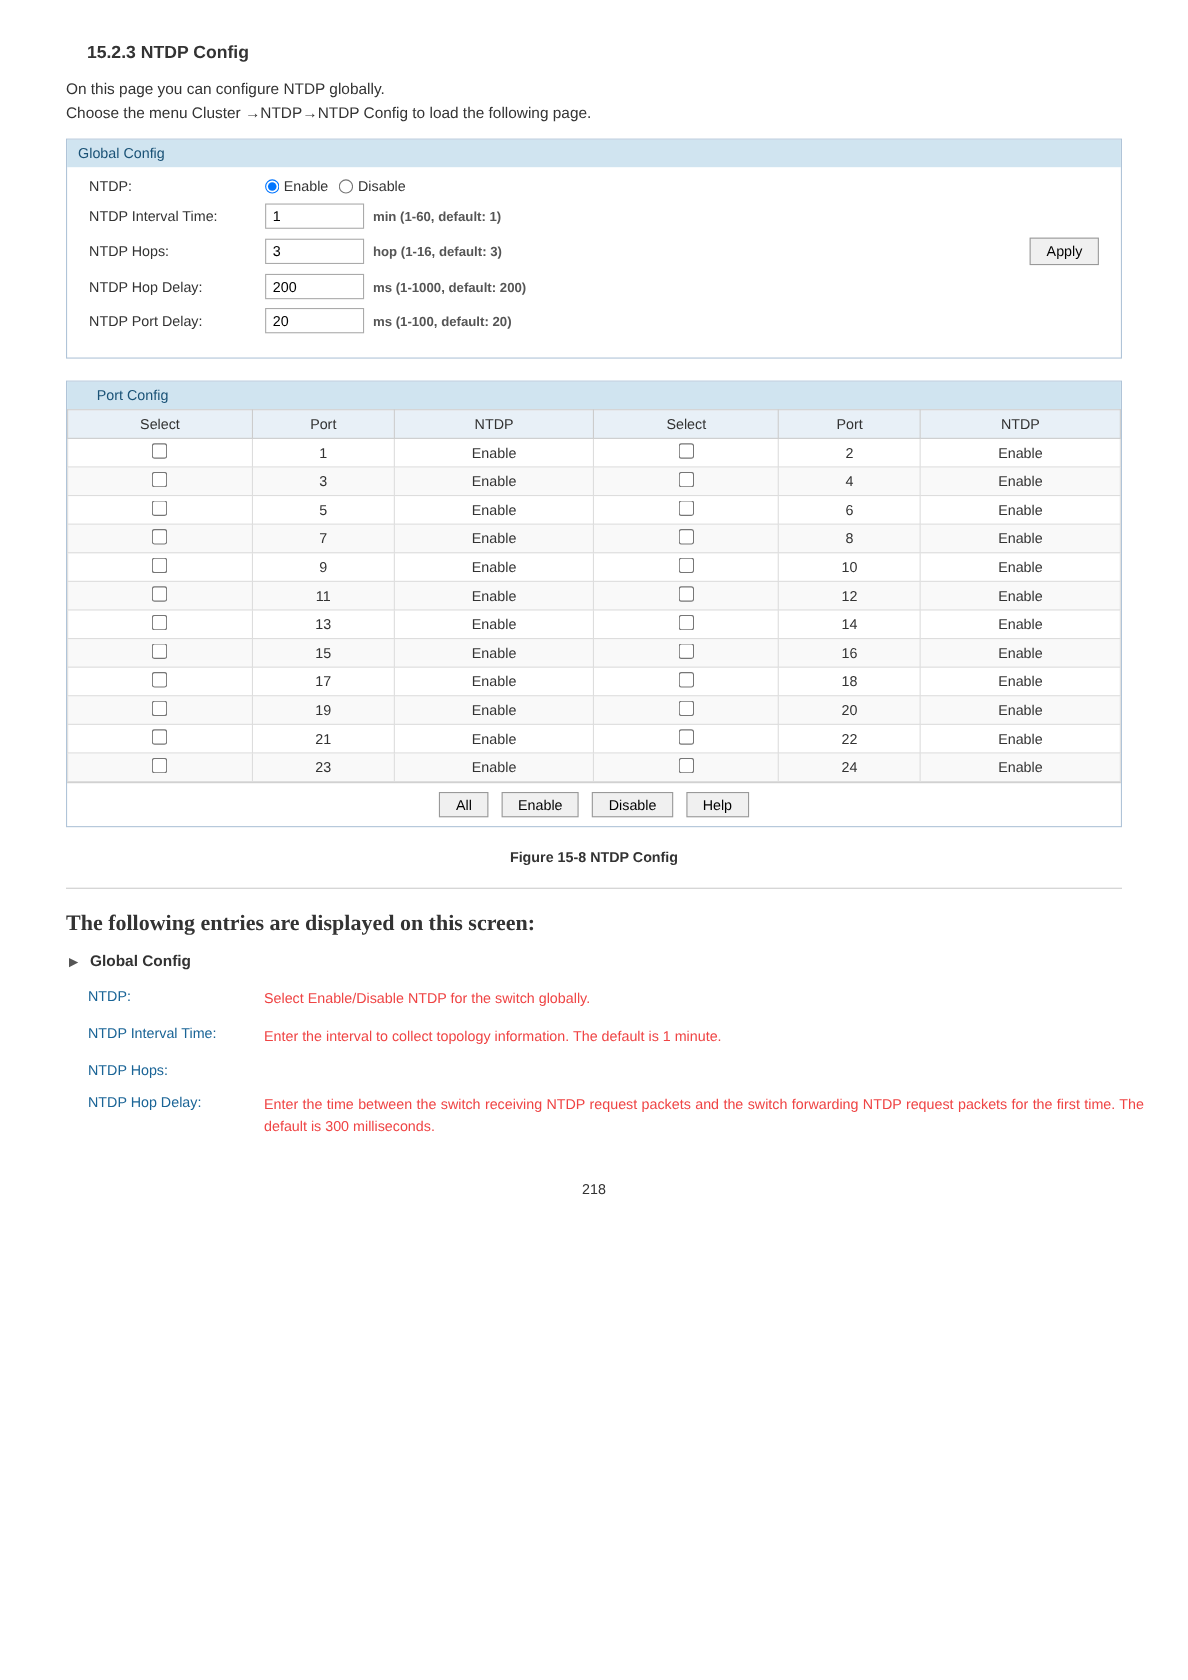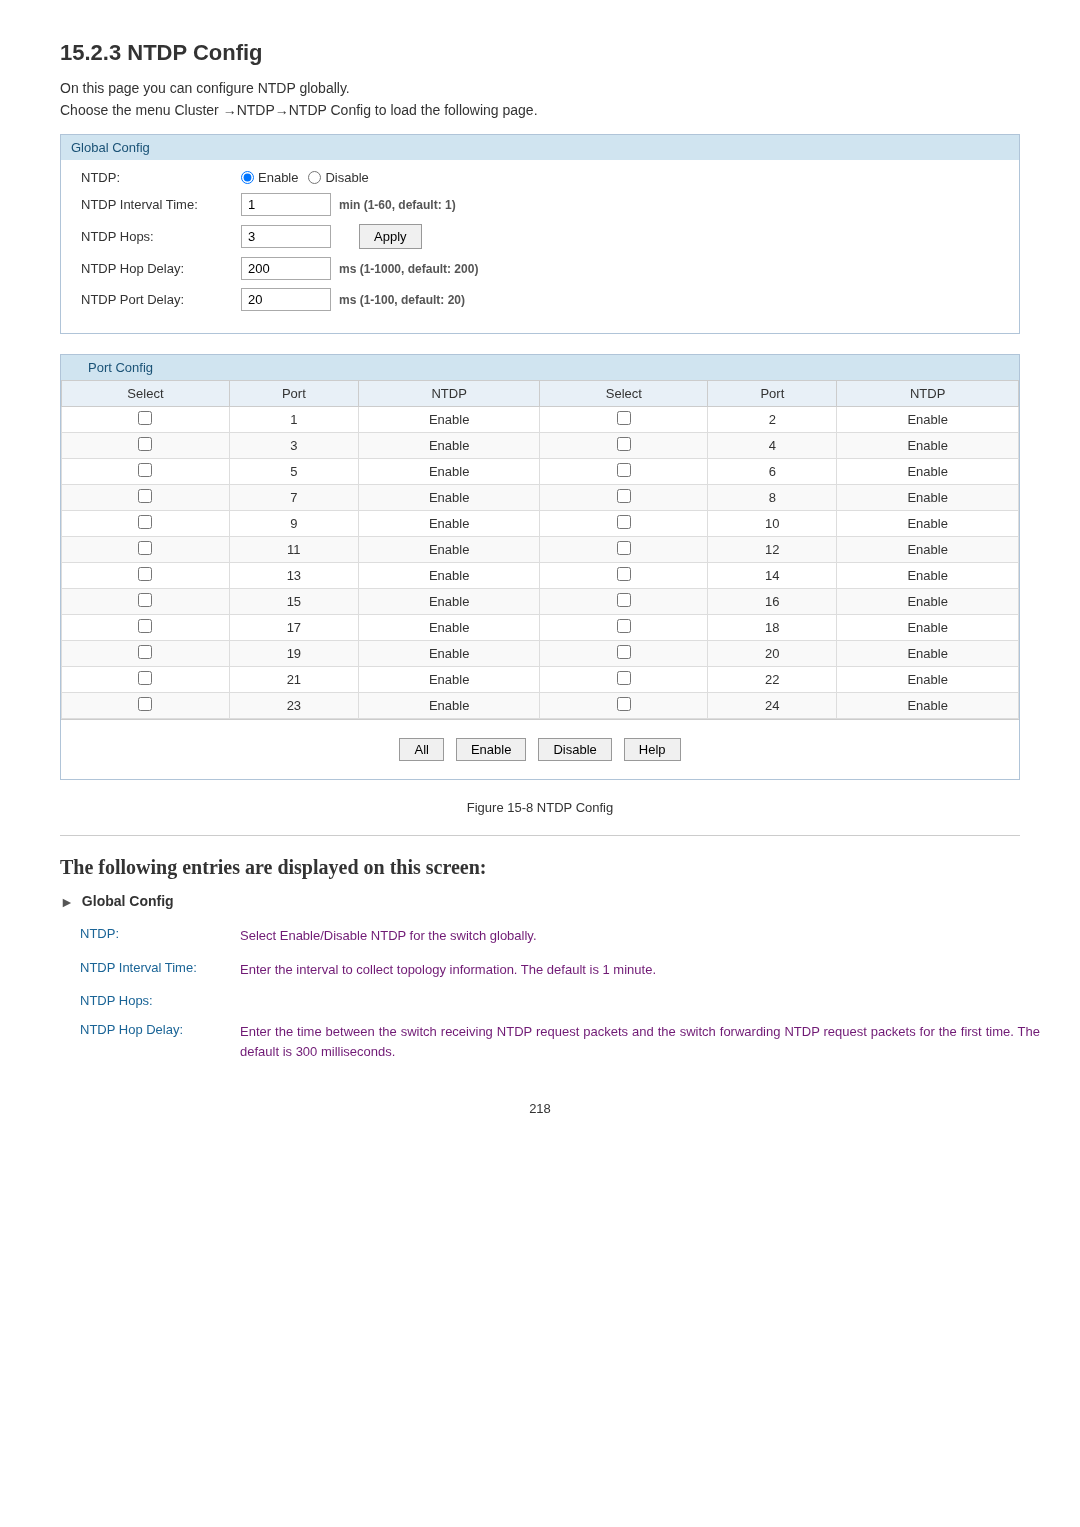--- a/index.html
+++ b/index.html
@@ -6,23 +6,24 @@
     body {
       font-family: Arial, sans-serif;
       font-size: 14px;
       background: #fff;
       color: #333;
       padding: 40px 60px;
       max-width: 1080px;
       min-height: 1527px;
     }
     h2 {
-      font-size: 22px;
+      font-size: 16px;
       font-weight: bold;
       margin-bottom: 14px;
+      margin-left: 19px;
     }
     .intro-text {
       margin-bottom: 6px;
       font-size: 14px;
     }
     .menu-path {
       margin-bottom: 16px;
       font-size: 14px;
     }
     
@@ -116,35 +117,36 @@
     }
     .port-checkbox {
       width: 14px;
       height: 14px;
       cursor: pointer;
     }
     .port-table-footer {
       display: flex;
       justify-content: center;
       gap: 12px;
-      padding: 18px 0;
+      padding: 8px 0;
       border-top: 1px solid #ccc;
     }
     .footer-btn {
       padding: 3px 14px;
       background: #f0f0f0;
       border: 1px solid #999;
       cursor: pointer;
       font-size: 13px;
     }
     .figure-caption {
       text-align: center;
       font-size: 13px;
       color: #333;
       margin: 10px 0 20px;
+      font-weight: bold;
     }
     hr.section-divider {
       border: none;
       border-top: 1px solid #ccc;
       margin-bottom: 20px;
     }
     
     .desc-heading {
       font-size: 20px;
       font-weight: bold;
@@ -179,21 +181,21 @@
     .desc-term {
       width: 160px;
       min-width: 160px;
       color: #1a6496;
       font-size: 13px;
       font-weight: normal;
     }
     .desc-def {
       flex: 1;
       font-size: 13px;
-      color: #701a75;
+      color: #ef4444;
       line-height: 1.5;
       text-align: justify;
     }
     .page-num {
       text-align: center;
       margin-top: 40px;
       font-size: 13px;
       color: #333;
     }
   </style>
@@ -223,20 +225,21 @@
 
     <div class="config-row">
       <div class="config-label">NTDP Interval Time:</div>
       <input type="text" class="config-input" value="1" style="">
       <span class="config-hint">min (1-60, default: 1)</span>
     </div>
 
     <div class="config-row">
       <div class="config-label">NTDP Hops:</div>
       <input type="text" class="config-input" value="3" style="">
+      <span class="config-hint">hop (1-16, default: 3)</span>
       <button class="apply-btn">Apply</button>
     </div>
 
     <div class="config-row">
       <div class="config-label">NTDP Hop Delay:</div>
       <input type="text" class="config-input" value="200" style="">
       <span class="config-hint">ms (1-1000, default: 200)</span>
     </div>
 
     <div class="config-row">

